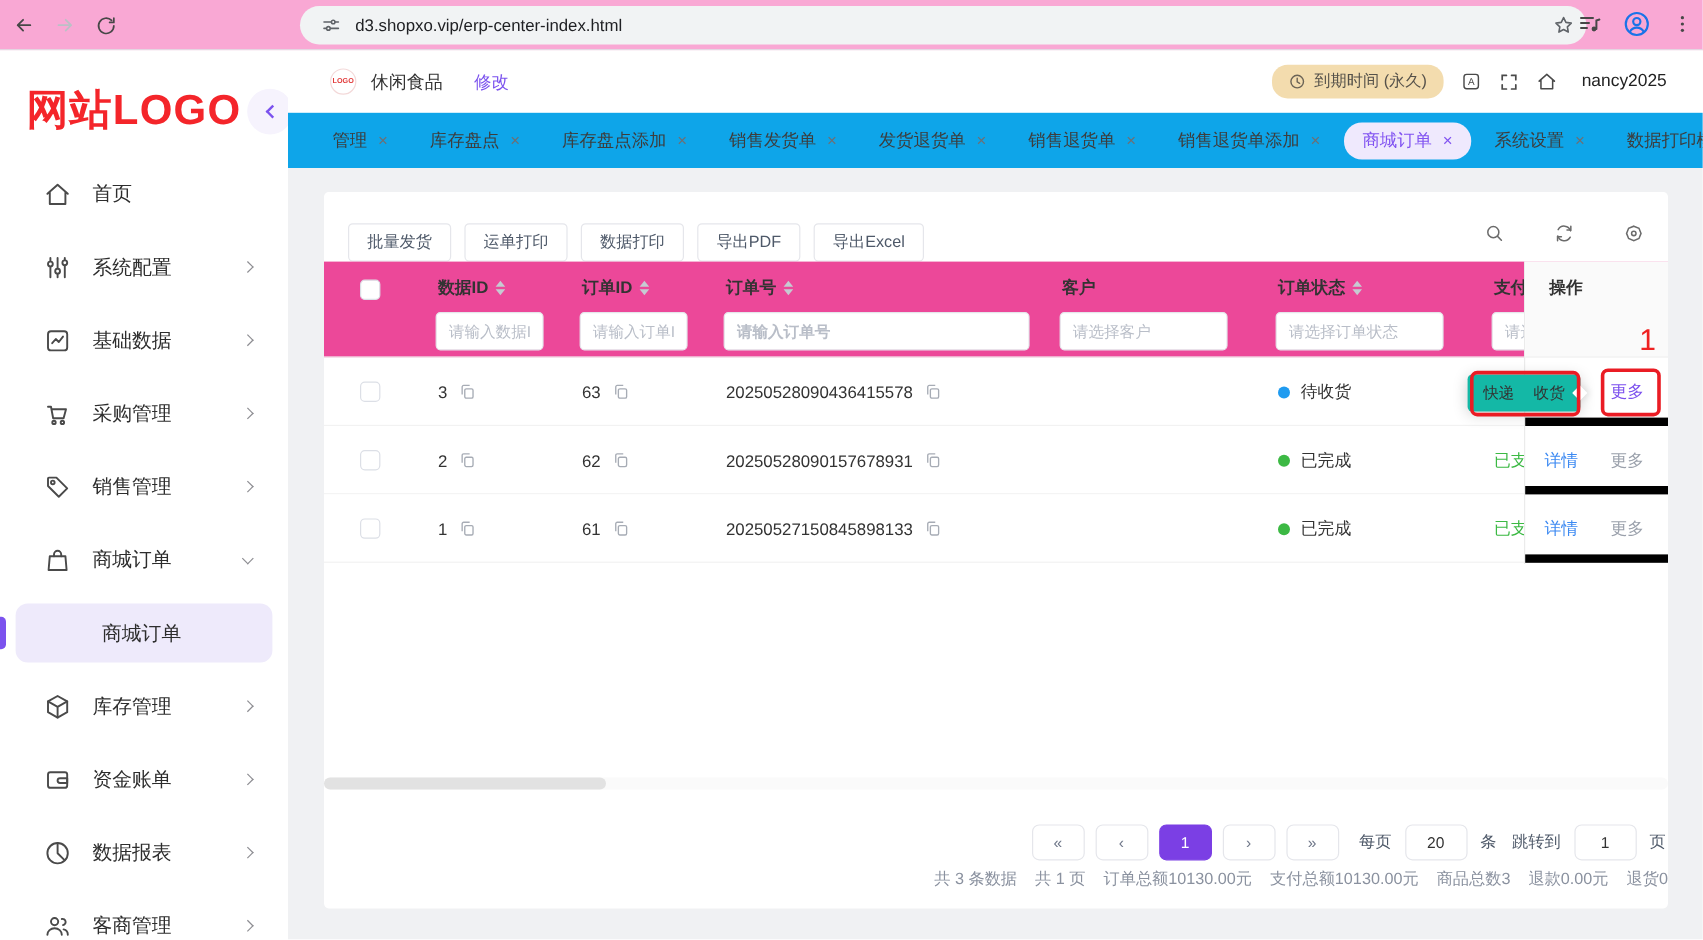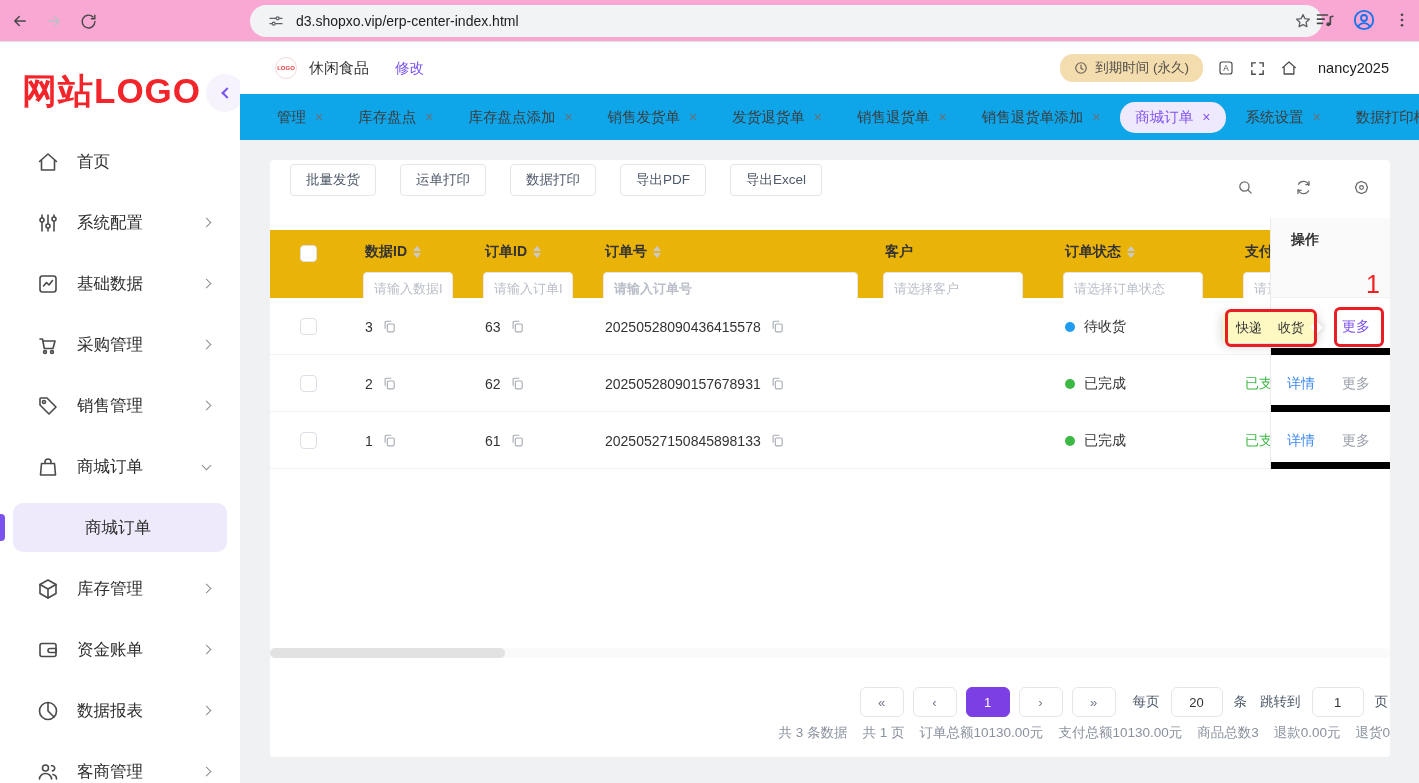--- a/index.html
+++ b/index.html
@@ -44,27 +44,27 @@
   .tab { display:flex; align-items:center; gap:9px; padding:6px 15px; border-radius:15px; font-size:14.5px; color:#3d3d3d; margin-right:5px; cursor:pointer; white-space:nowrap; }
   .tab.active { background:#efe9fd; color:#8153f1; }
   .tab-x { font-size:14px; color:#6f6f73; line-height:1; cursor:pointer; }
   .tab-x::after { content:"×"; }
   .tab.active .tab-x { color:#8153f1; }
 
   
   .content { position:absolute; left:240px; top:140px; right:0; bottom:0; background:#f0f1f3; }
   .card { position:absolute; left:30px; top:20px; width:1120px; height:597px; background:#fff; border-radius:4px; }
 
-  .toolbar { position:absolute; left:20px; top:4px; right:20px; height:32px; display:flex; align-items:flex-end; gap:24px; }
+  .toolbar { position:absolute; left:20px; top:26px; right:20px; height:32px; display:flex; align-items:flex-start; gap:11px; }
   .tbtn { height:32px; padding:0 15px; border:1px solid #e5e6eb; border-radius:4px; background:#fff; color:#4e5969; font-size:13.5px; display:flex; align-items:center; cursor:pointer; }
   .toolbar-icons { margin-left:auto; display:flex; align-items:center; gap:41px; }
   .tool-ic { cursor:pointer; }
 
   .table { position:absolute; left:0; top:58px; width:1120px; height:411px; }
-  .thead { position:absolute; left:0; top:12px; width:1120px; height:80px; background:#eab308; border-bottom:1px solid #f0f0f0; }
+  .thead { position:absolute; left:0; top:0; width:1120px; height:80px; background:#ec4899; border-bottom:1px solid #f0f0f0; }
   .th-label { position:absolute; top:13px; font-size:14px; font-weight:700; color:#333; display:flex; align-items:center; gap:6px; white-space:nowrap; }
   .sorter { display:inline-flex; flex-direction:column; gap:2px; }
   .sorter .s-up { width:0; height:0; border-left:4px solid transparent; border-right:4px solid transparent; border-bottom:5px solid #c6cad2; }
   .sorter .s-dn { width:0; height:0; border-left:4px solid transparent; border-right:4px solid transparent; border-top:5px solid #c6cad2; }
   .filter-input { position:absolute; top:42px; height:32px; border:1px solid #e5e6eb; border-radius:4px; padding:0 10px; font-size:13px; color:#333; background:#fff; outline:none; font-family:inherit; }
   .filter-input::placeholder { color:#b9bec8; }
   .checkbox { width:17px; height:17px; border:1px solid #dcdfe6; border-radius:4px; background:#fff; cursor:pointer; }
   .trow { position:absolute; left:0; width:1120px; height:57px; border-bottom:1px solid #f2f2f2; background:#fff; }
   .cell { position:absolute; top:0; height:57px; display:flex; align-items:center; gap:9px; font-size:14px; color:#333; white-space:nowrap; }
   .dot { width:10px; height:10px; border-radius:50%; }
@@ -86,21 +86,21 @@
 
   .pagination { position:absolute; top:526px; right:0; height:32px; display:flex; align-items:center; gap:9px; font-size:13.5px; color:#4e5969; }
   .pg-btn { min-width:44px; height:30px; border:1px solid #e5e6eb; border-radius:6px; background:#fff; color:#70788a; display:flex; align-items:center; justify-content:center; font-size:13px; cursor:pointer; }
   .pg-btn.active { background:#7b3fe4; border-color:#7b3fe4; color:#fff; }
   .pg-input { width:52px; height:30px; border:1px solid #e5e6eb; border-radius:6px; text-align:center; font-size:13px; color:#333; outline:none; font-family:inherit; }
   .pg-text { margin:0 2px;font-family:Liberation Mono, monospace; }
 
   .summary { position:absolute; top:564px; right:0; display:flex; gap:15px; font-size:13.5px; color:#8a919f; white-space:nowrap; }
 
   
-  .popup { position:absolute; left:1223px; top:312px; width:94px; height:31px; background:#fef9c3; border-radius:4px; box-shadow:0 2px 12px rgba(0,0,0,.2); display:flex; align-items:center; justify-content:center; gap:16px; font-size:13px; color:#333; z-index:40; }
+  .popup { position:absolute; left:1223px; top:312px; width:94px; height:31px; background:#14b8a6; border-radius:4px; box-shadow:0 2px 12px rgba(0,0,0,.2); display:flex; align-items:center; justify-content:center; gap:16px; font-size:13px; color:#333; z-index:40; }
   .popup-arrow { position:absolute; right:-4px; top:11px; width:9px; height:9px; background:#fff; transform:rotate(45deg); box-shadow:2px -2px 5px rgba(0,0,0,.08); }
   .popup span { cursor:pointer; }
   .anno-rect { position:absolute; border:3px solid #ea1c24; border-radius:6px; z-index:60; pointer-events:none; }
   .anno-rect.r1 { left:1225px; top:309px; width:92px; height:38px; }
   .anno-rect.r2 { left:1334px; top:307px; width:50px; height:40px; }
   .anno-num { position:absolute; left:1366px; top:270px; font-size:25px; color:#ef2121; z-index:60; }
 </style>
 </head>
 <body>
 

